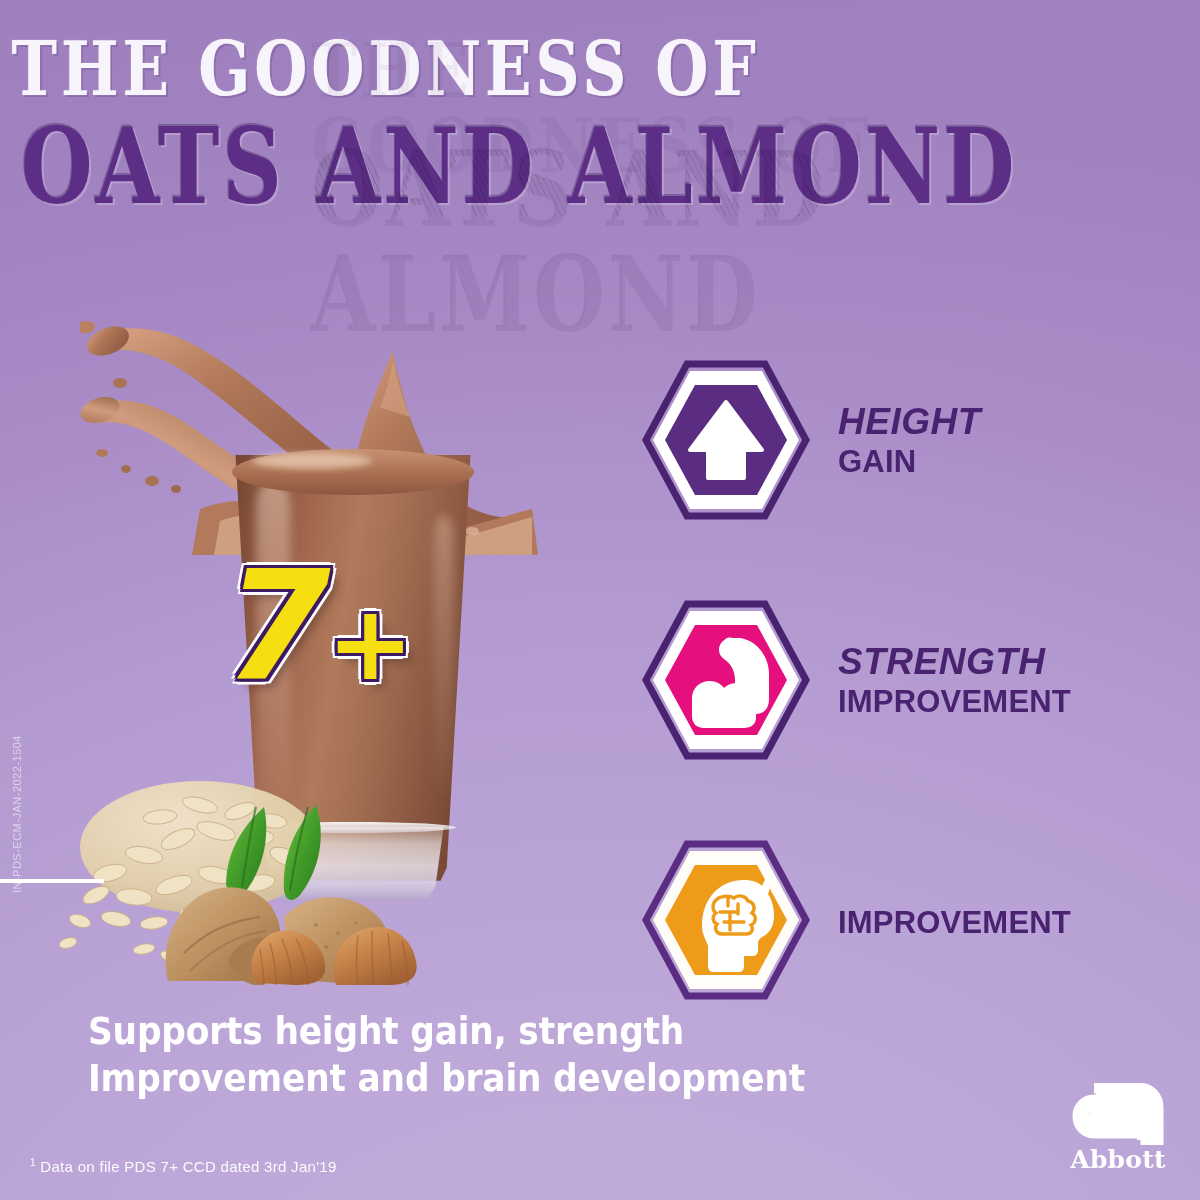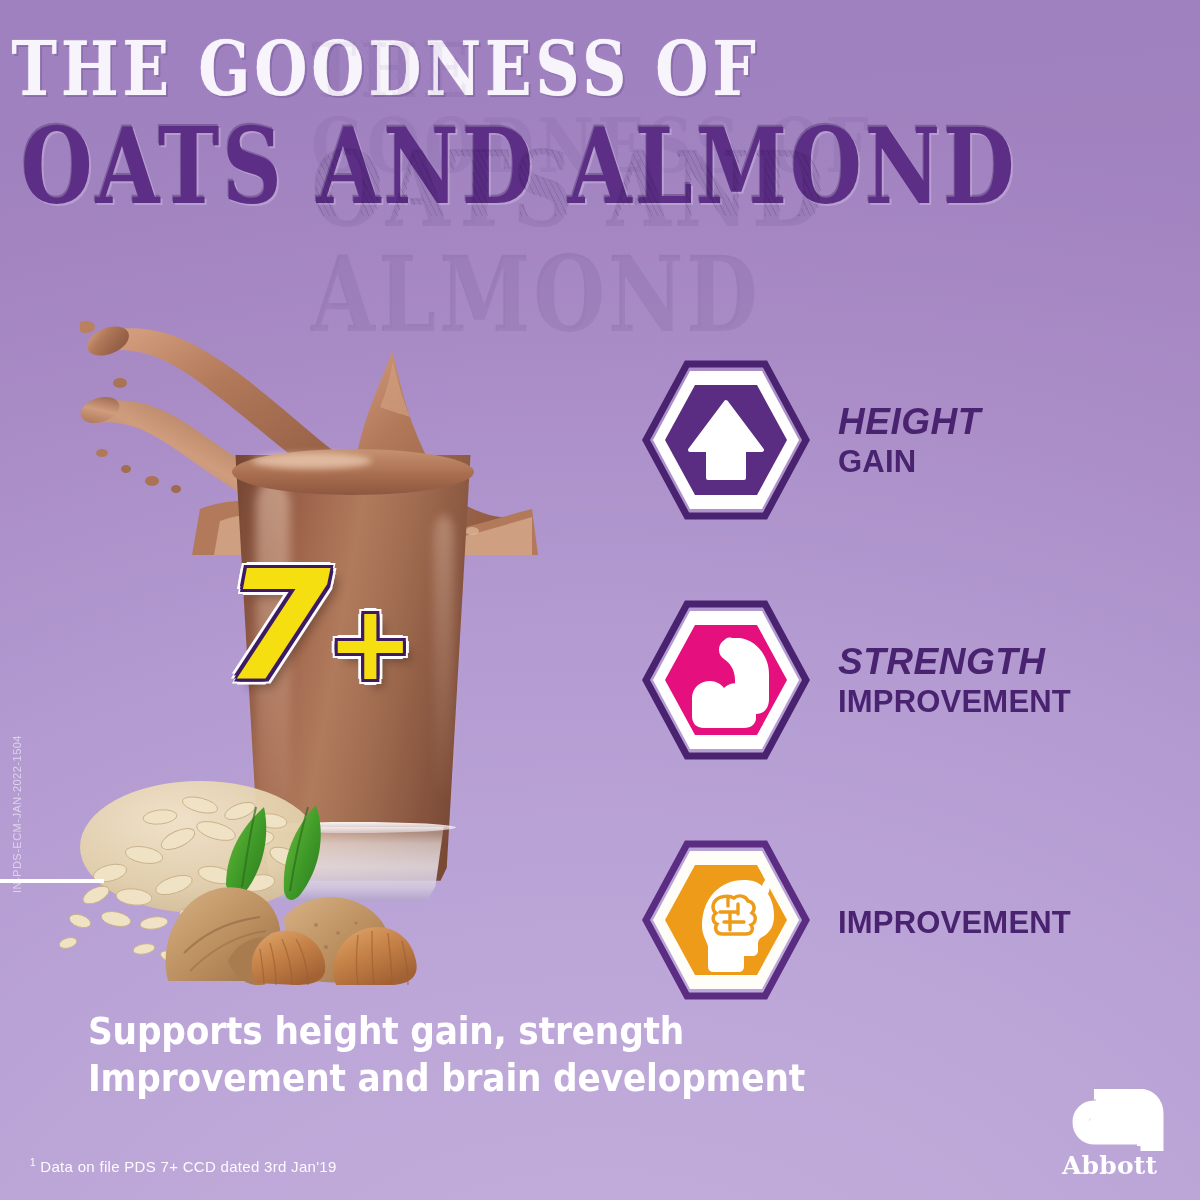--- a/index.html
+++ b/index.html
@@ -229,21 +229,21 @@
     font-size:11px;
     letter-spacing:.5px;
     color:#ffffff;
     opacity:.55;
     writing-mode:vertical-rl;
     transform:rotate(180deg);
     white-space:nowrap;
   }
 
   
-  .abbott{ position:absolute; right:26px; bottom:22px; width:112px; }
+  .abbott{ position:absolute; right:26px; bottom:28px; width:112px; text-align:center; }
   .abbott-mark{ width:92px; height:62px; margin:0 auto 2px; display:block; }
   .abbott-word{
     font-family:"DejaVu Serif", serif;
     font-weight:bold;
     font-size:25px;
     color:#ffffff;
     letter-spacing:.2px;
     line-height:1;
   }
 </style>

